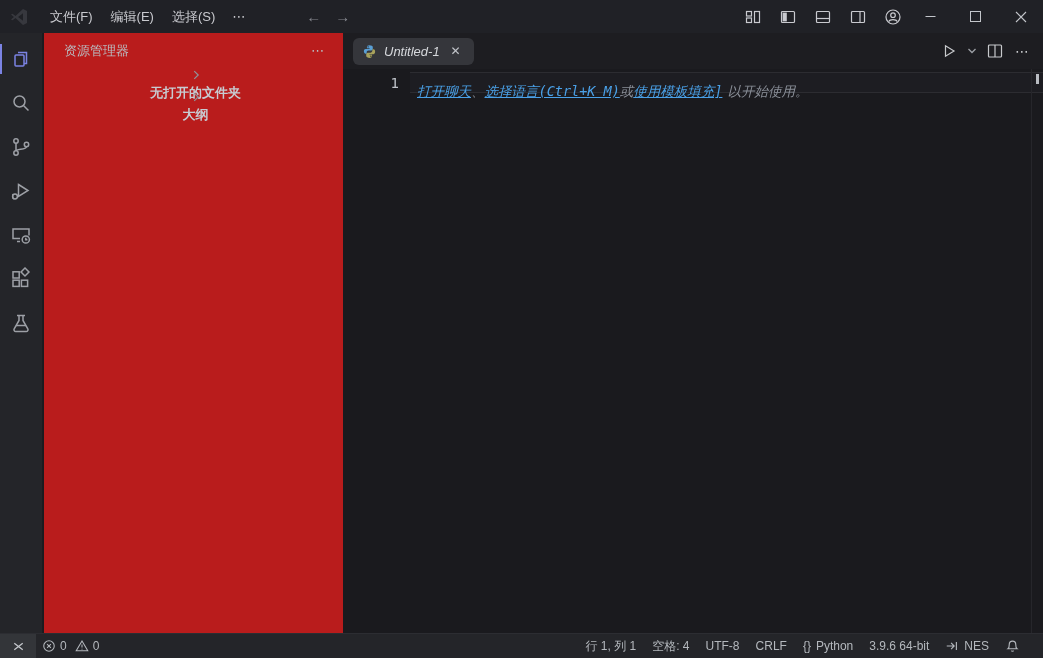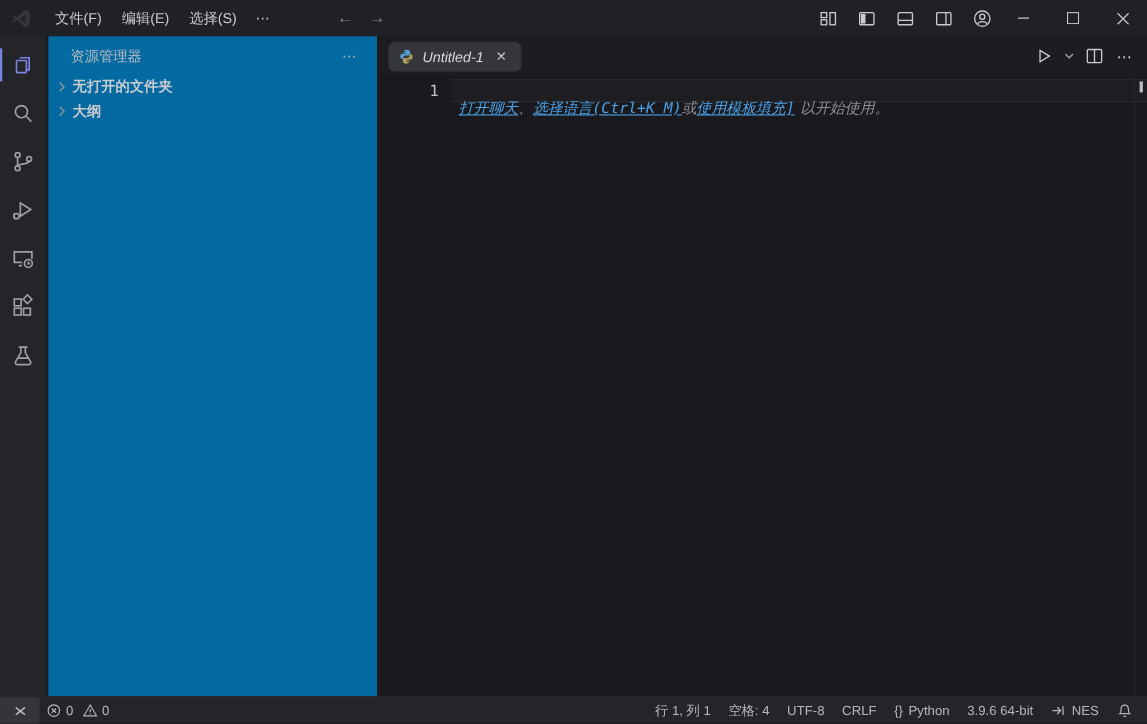--- a/index.html
+++ b/index.html
@@ -38,26 +38,26 @@
     background:#242529; border-right:1px solid #1b1b1f;
     display:flex; flex-direction:column; align-items:center; padding-top:4px;
   }
   .ab-item { position:relative; width:43px; height:44px; display:flex; align-items:center; justify-content:center; }
   .ab-item.active::before {
     content:""; position:absolute; left:0; top:7px; bottom:7px; width:2px; background:#7b83e3;
   }
   
   #sidebar {
     position:absolute; top:33px; left:44px; width:299px; bottom:25px;
-    background:#0369a1;
+    background:#b91c1c;
   }
   .sb-header { display:flex; align-items:center; height:35px; padding:0 12px 0 20px; }
   .sb-title { flex:1; font-size:13px; color:#b9bcc1; }
   .sb-more { color:#b9bcc1; letter-spacing:1px; padding:2px 6px; border-radius:4px; }
-  .sb-section { display:flex; align-items:center; height:22px; padding-left:4px; gap:2px; }
+  .sb-section { display:flex; align-items:center; height:22px; padding-left:4px; gap:2px;flex-direction:column; }
   .sb-chevron { width:16px; height:16px; display:flex; align-items:center; justify-content:center; }
   .sb-label { font-size:13px; font-weight:700; color:#c7cbd1; }
   
   #editorgroup {
     position:absolute; top:33px; left:343px; right:0; bottom:25px; background:#1a1a1e;
   }
   #tabbar {
     position:absolute; top:0; left:0; right:0; height:36px; background:#1d1d21;
     display:flex; align-items:center;
   }
@@ -72,40 +72,40 @@
   .ea-more { font-size:14px; letter-spacing:1px; color:#c8cacd; padding:0 5px; }
   #editor { position:absolute; top:36px; left:0; right:0; bottom:0; }
   .cur-line {
     position:absolute; left:67px; right:0; top:3px; height:21px;
     border-top:1px solid #2c2c31; border-bottom:1px solid #2c2c31; background:#1d1d22;
   }
   .gutter {
     position:absolute; left:0; top:4px; width:56px; text-align:right;
     font-family:"DejaVu Sans Mono",monospace; font-size:14px; color:#bfc3ca; line-height:20px;
   }
-  .code-area { position:absolute; left:74px; top:20px; right:10px; font-family:"DejaVu Sans Mono","DejaVu Sans",monospace; font-size:13.5px; line-height:20px; font-style:italic; }
+  .code-area { position:absolute; left:74px; top:12px; right:10px; font-family:"DejaVu Sans Mono","DejaVu Sans",monospace; font-size:13.5px; line-height:20px; font-style:italic; }
   .hint-line { white-space:nowrap; height:20px; }
   .hint-link { color:#4aa1e8; text-decoration:underline; }
   .hint-gray { color:#8a8f98; }
   .hint-tail-gap { margin-left:5px; }
   .hint-link-dim { color:#5d87b0; text-decoration:underline; }
   .hint-gray-dim { color:#6f747d; }
   .overview-ruler { position:absolute; right:11px; top:0; bottom:0; width:1px; background:#26262b; }
   .cursor-marker { position:absolute; right:4px; top:5px; width:3px; height:10px; background:#b9bcc2; }
   
   #statusbar {
     position:absolute; left:0; right:0; bottom:0; height:25px; background:#242529;
     border-top:1px solid #2c2d32; display:flex; align-items:center;
     font-size:12px; color:#b4b8bd;
   }
   .remote-btn {
     width:36px; height:25px; background:#333539; display:flex; align-items:center; justify-content:center; flex:none;
   }
   .sb-group { display:flex; align-items:center; gap:4px; padding:0 6px; height:22px; border-radius:4px; }
-  .sb-right { margin-left:auto; display:flex; align-items:center; gap:2px; padding-right:6px; }
+  .sb-right { margin-left:auto; display:flex; align-items:center; gap:2px; padding-right:16px; }
   .sb-cell { padding:0 7px; height:22px; display:flex; align-items:center; gap:5px; border-radius:4px; white-space:nowrap; }
   svg { display:block; }
 </style>
 </head>
 <body>
 
 <div id="window">
 
   <div id="titlebar">
     <svg class="logo" viewBox="0 0 20 20">

